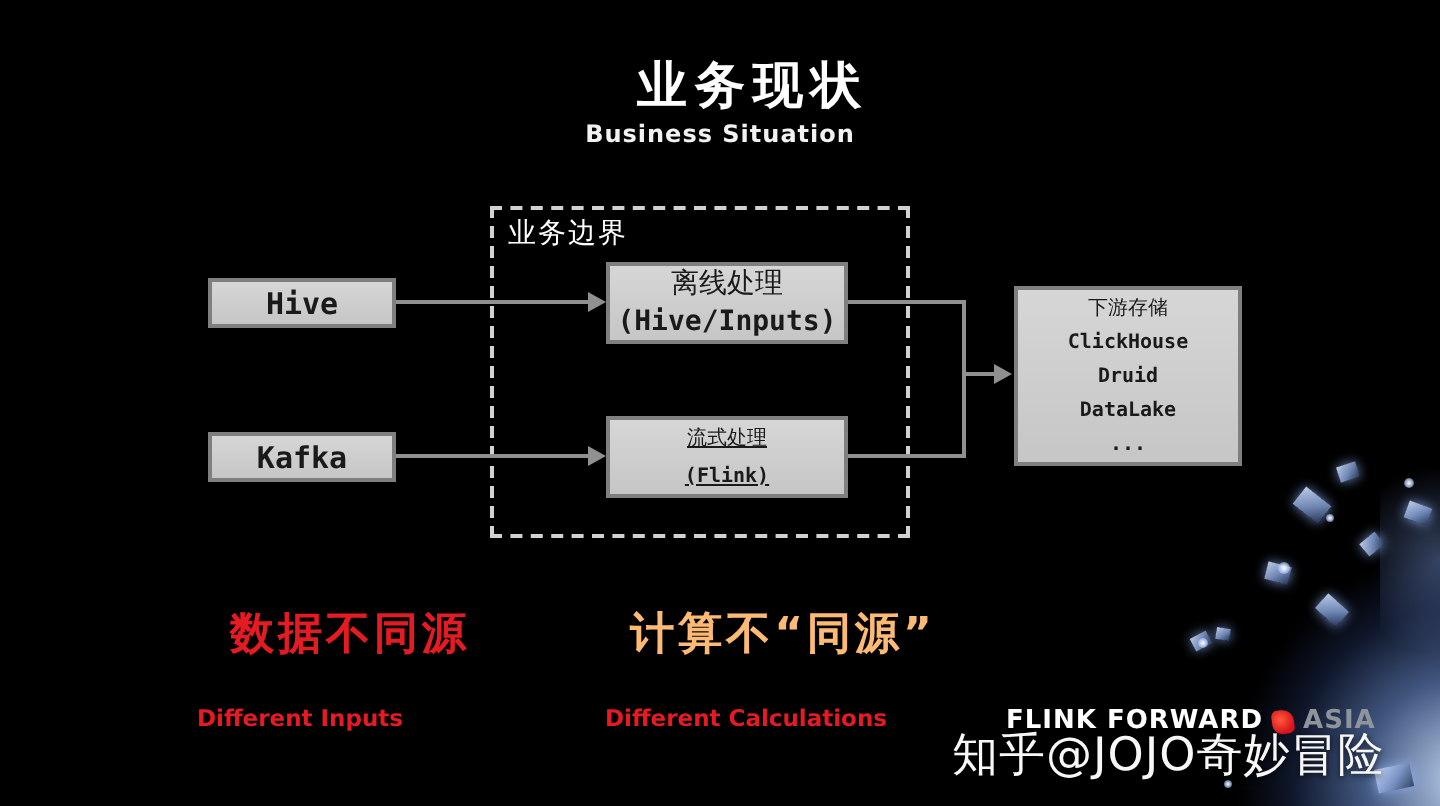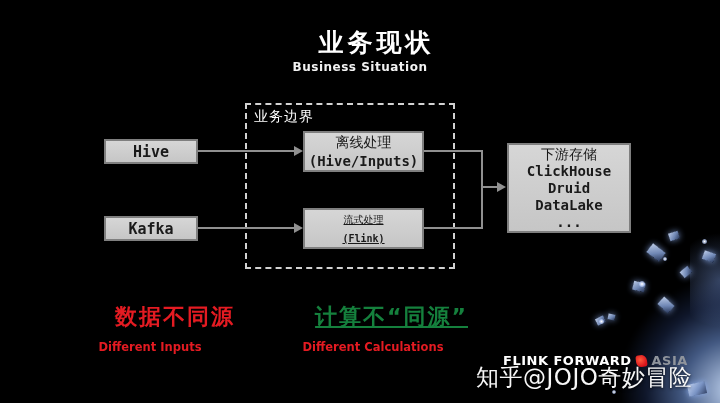--- a/index.html
+++ b/index.html
@@ -29,21 +29,21 @@
   }
   .mono { font-family: "DejaVu Sans Mono", "Liberation Mono", monospace; font-weight: bold; }
   .kai { font-family: "DejaVu Sans", sans-serif; font-weight: 500; }
 
   #hive-box  { left: 104px; top: 139px; width: 94px; height: 25px; font-size: 15px; }
   #kafka-box { left: 104px; top: 216px; width: 94px; height: 25px; font-size: 15px; }
 
   #offline-box { left: 303px; top: 131px; width: 121px; height: 41px; font-size: 14px; line-height: 19px; }
   #stream-box  { left: 303px; top: 208px; width: 121px; height: 41px; font-size: 10px; line-height: 19px; text-decoration: underline; }
 
-  #storage-box { left: 507px; top: 143px; width: 124px; height: 90px; font-size: 14px; line-height: 17px; }
+  #storage-box { left: 507px; top: 143px; width: 114px; height: 90px; font-size: 10px; line-height: 17px; }
 
   #boundary {
     position: absolute; left: 245px; top: 103px; width: 210px; height: 166px;
     border: 2px dashed #d2d2d2;
   }
   #boundary-label {
     position: absolute; left: 7px; top: 3px;
     color: #fff; font-size: 14px; letter-spacing: 1px; font-weight: 500;
   }
 
@@ -53,21 +53,21 @@
     position: absolute; width: 0; height: 0;
     border-top: 5px solid transparent; border-bottom: 5px solid transparent;
     border-left: 9px solid #909090;
   }
 
   
   .highlight { position: absolute; text-align: center; }
   #highlight-1 { left: 65px;  top: 302px; width: 170px; }
   #highlight-2 { left: 278px; top: 302px; width: 190px; }
   .hl-zh { font-size: 22px; font-weight: bold; letter-spacing: 2px; text-align: right; }
-  .hl-en { font-size: 11.5px; font-weight: bold; margin-top: 8px; }
+  .hl-en { font-size: 11.5px; font-weight: bold; margin-top: 20px; }
 
   
   #brand {
     position: absolute; left: 503px; top: 353px; z-index: 1;
     display: flex; align-items: center;
     font-size: 13px; font-weight: bold; letter-spacing: 0.5px;
     color: #ffffff; white-space: nowrap;
   }
   #brand .brand-suffix { color: #8f949c; margin-left: 2px; }
   .brand-mark {
@@ -163,21 +163,21 @@
   <div class="hline" style="left:424px; top:227px; width:59px;"></div>
   <div class="vline" style="left:481px; top:150px; height:79px;"></div>
   <div class="hline" style="left:481px; top:186px; width:17px;"></div>
   <div class="arrow-right" style="left:497px; top:182px;"></div>
 
   <div class="highlight" id="highlight-1">
     <div class="hl-zh" style="color: rgb(228, 27, 34);">数据不同源</div>
     <div class="hl-en" style="color: rgb(228, 27, 34);">Different Inputs</div>
   </div>
   <div class="highlight" id="highlight-2">
-    <div class="hl-zh" style="color: #15803d; text-decoration: underline;">计算不“同源”</div>
+    <div class="hl-zh" style="color: #fdba74;">计算不“同源”</div>
     <div class="hl-en" style="color: rgb(228, 27, 34);">Different Calculations</div>
   </div>
 
   <div class="decor" id="glow-main"></div>
   <div class="decor" id="glow-edge"></div>
   <div class="cube" id="cube-1"></div>
   <div class="cube" id="cube-2"></div>
   <div class="cube" id="cube-3"></div>
   <div class="cube" id="cube-4"></div>
   <div class="cube" id="cube-5"></div>

